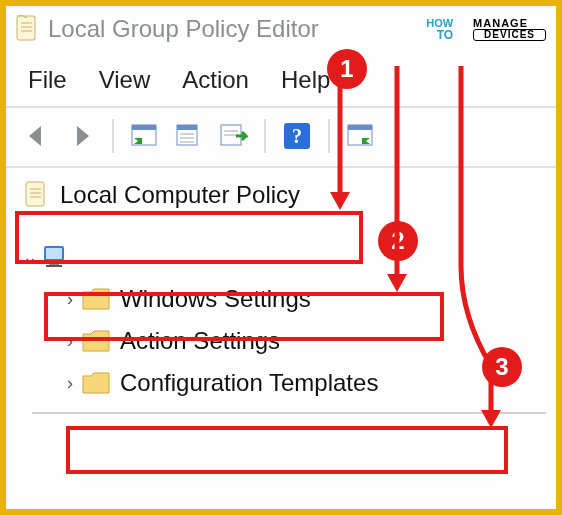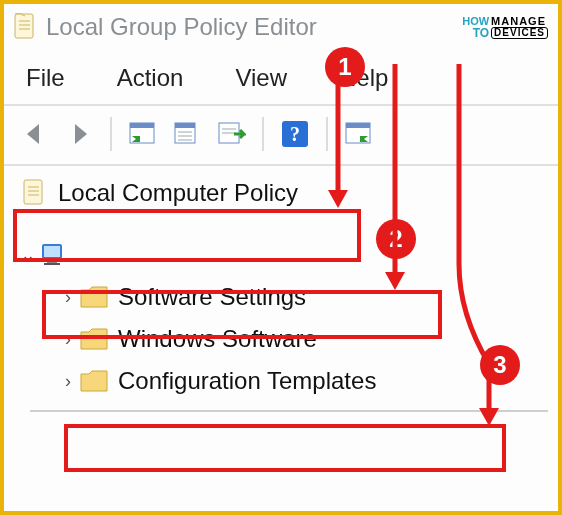--- a/index.html
+++ b/index.html
@@ -9,21 +9,21 @@
     width: 562px;
     height: 515px;
     font-family: "Segoe UI", Tahoma, sans-serif;
     background: #fff;
     position: relative;
     overflow: hidden;
   }
   .frame {
     position: absolute;
     inset: 0;
-    border: 4px solid #eab308;
+    border: 6px solid #eab308;
     background: #fdfdfd;
   }
   .titlebar {
     display: flex;
     align-items: center;
     padding: 4px 10px 2px 8px;
     height: 44px;
   }
   .title-icon {
     width: 26px; height: 30px;
@@ -32,30 +32,30 @@
   .title-text {
     font-size: 24px;
     color: #8a8f94;
   }
   .logo {
     margin-left: auto;
     font-size: 11px;
     line-height: 1;
     display: flex;
     align-items: center;
-    gap: 2px;
+    gap: 20px;
   }
   .logo .how { font-weight: 800; color: #27a3c2; letter-spacing: 0; }
   .logo .to { font-size: 12px; color: #27a3c2; font-weight: 800; }
   .logo .stack { display:flex; flex-direction:column; line-height:1; }
   .logo .manage { font-weight: 700; color: #000; letter-spacing: 1px; }
-  .logo .devices { font-weight: 800; color: #000; border:1px solid #000; padding:0 2px; border-radius:3px; letter-spacing:1px; font-size:10px;}
+  .logo .devices { font-weight: 800; color: #000; border:1px solid #000; padding:0 10px; border-radius:3px; letter-spacing:1px; font-size:10px;}
   .menubar {
     display: flex;
-    gap: 52px;
+    gap: 32px;
     padding: 16px 18px 10px 22px;
     font-size: 24px;
     color: #222;
   }
   .menubar span { cursor: default; }
   .toolbar-sep { height: 2px; background: #e0e0e0; margin: 2px 0 0 0;}
   .toolbar {
     display: flex;
     align-items: center;
     gap: 6px;
@@ -134,22 +134,22 @@
       </span>
       <span class="stack">
         <span class="manage">MANAGE</span>
         <span class="devices">DEVICES</span>
       </span>
     </span>
   </div>
 
   <div class="menubar">
     <span>File</span>
+    <span>View</span>
     <span>Action</span>
-    <span>View</span>
     <span>Help</span>
   </div>
 
   <div class="toolbar-sep"></div>
 
   <div class="toolbar">
     <span class="tbtn">
       <svg width="28" height="28" viewBox="0 0 28 28">
           <path d="M18 4 L6 14 L18 24 Z" fill="#8a8f94"></path>
         </svg>
@@ -233,31 +233,31 @@
       </span>
     </div>
 
     <div class="node" style="padding-left:68px">
       <span class="exp" style="margin-left:-22px">›</span>
       <span class="nicon">
         <svg class="folder" viewBox="0 0 28 22">
             <path d="M1 4 L9 4 L12 1 L27 1 L27 21 L1 21 Z" fill="#f7d77a" stroke="#caa93a"></path>
           </svg>
       </span>
-      <span>Software Settings</span>
+      <span>Windows Settings</span>
     </div>
 
     <div class="node" style="padding-left:68px">
       <span class="exp" style="margin-left:-22px">›</span>
       <span class="nicon">
         <svg class="folder" viewBox="0 0 28 22">
             <path d="M1 4 L9 4 L12 1 L27 1 L27 21 L1 21 Z" fill="#f7d77a" stroke="#caa93a"></path>
           </svg>
       </span>
-      <span>Windows Software</span>
+      <span>Action Settings</span>
     </div>
 
     <div class="node" style="padding-left:68px">
       <span class="exp" style="margin-left:-22px">›</span>
       <span class="nicon">
         <svg class="folder" viewBox="0 0 28 22">
             <path d="M1 4 L9 4 L12 1 L27 1 L27 21 L1 21 Z" fill="#f7d77a" stroke="#caa93a"></path>
           </svg>
       </span>
       <span style="white-space:nowrap">Configuration Templates</span>

